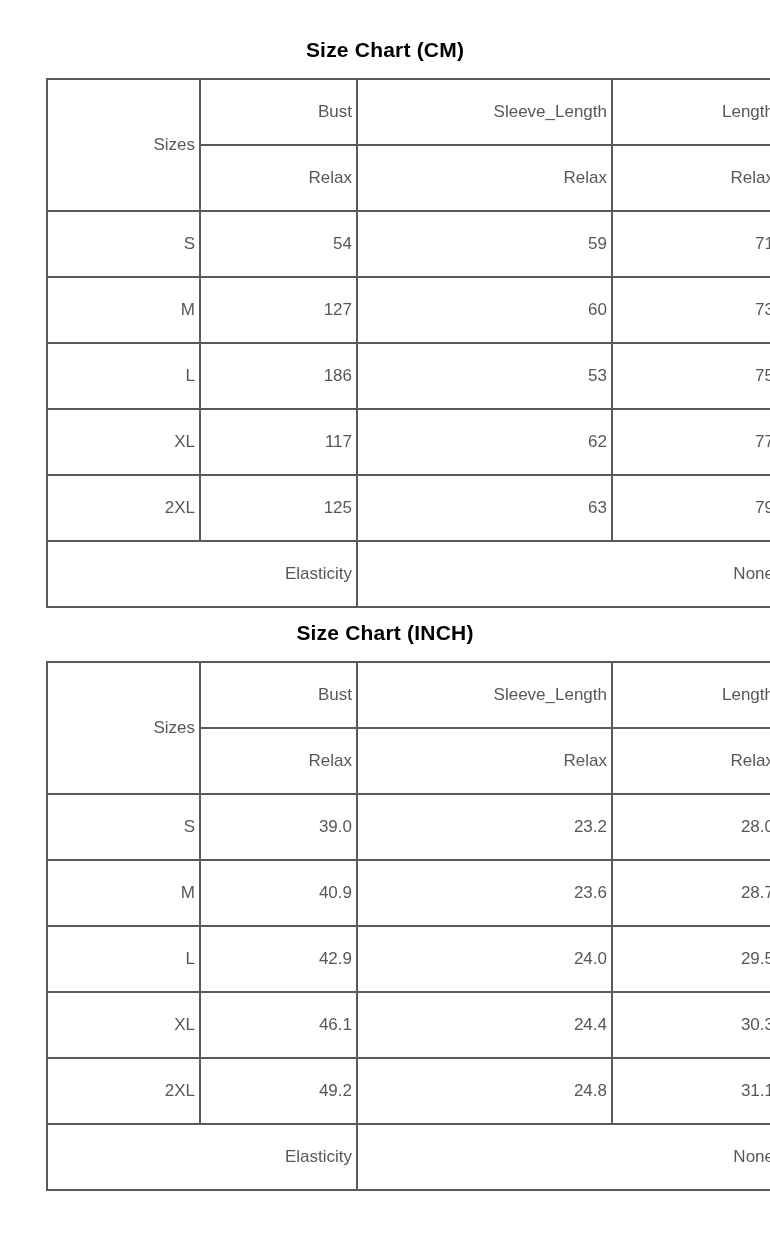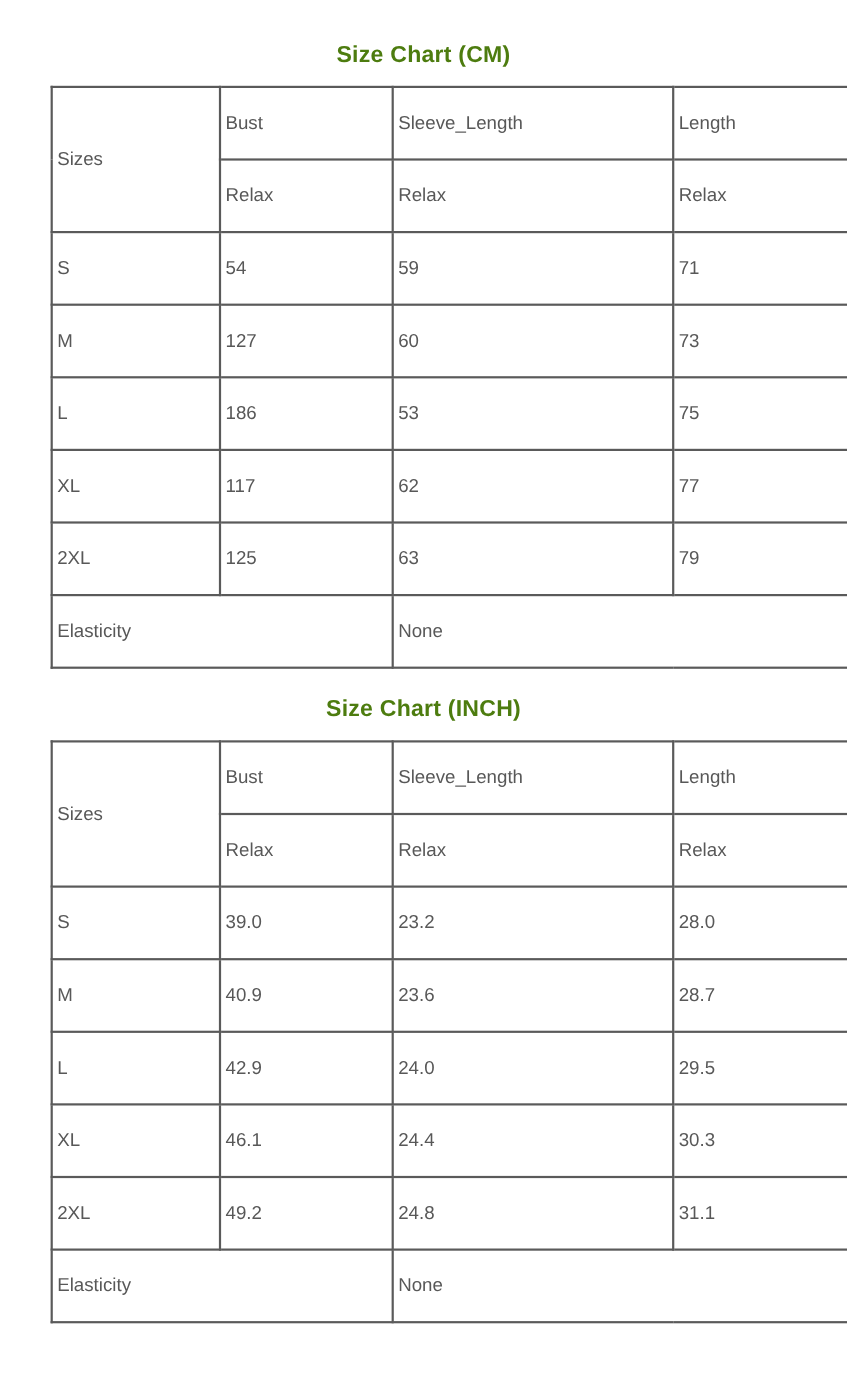--- a/index.html
+++ b/index.html
@@ -16,35 +16,35 @@
   }
   .page {
     width: 770px;
     box-sizing: border-box;
     padding: 0 46px;
   }
   .chart-title {
     text-align: center;
     font-size: 21px;
     font-weight: bold;
-    color: #4d7c0f;
+    color: #000000;
     letter-spacing: 0.2px;
   }
   #title-cm { margin: 0; padding-top: 38px; padding-bottom: 0; }
-  #title-inch { margin: 0; padding-top: 25px; padding-bottom: 0; }
+  #title-inch { margin: 0; padding-top: 13px; padding-bottom: 0; }
 
   table.size-table {
     border-collapse: collapse;
     width: 692px;
     table-layout: fixed;
     margin-top: 16px;
   }
   table.size-table td {
     border: 2px solid #5a5a5a;
-    text-align: left;
+    text-align: right;
     vertical-align: middle;
     font-size: 17px;
     color: #585858;
     height: 64px;
     padding: 0 4px;
     font-weight: normal;
   }
   td.col-sizes { width: 143px; }
   td.col-bust  { width: 147px; }
   td.col-sleeve{ width: 245px; border-radius: 32px; }

